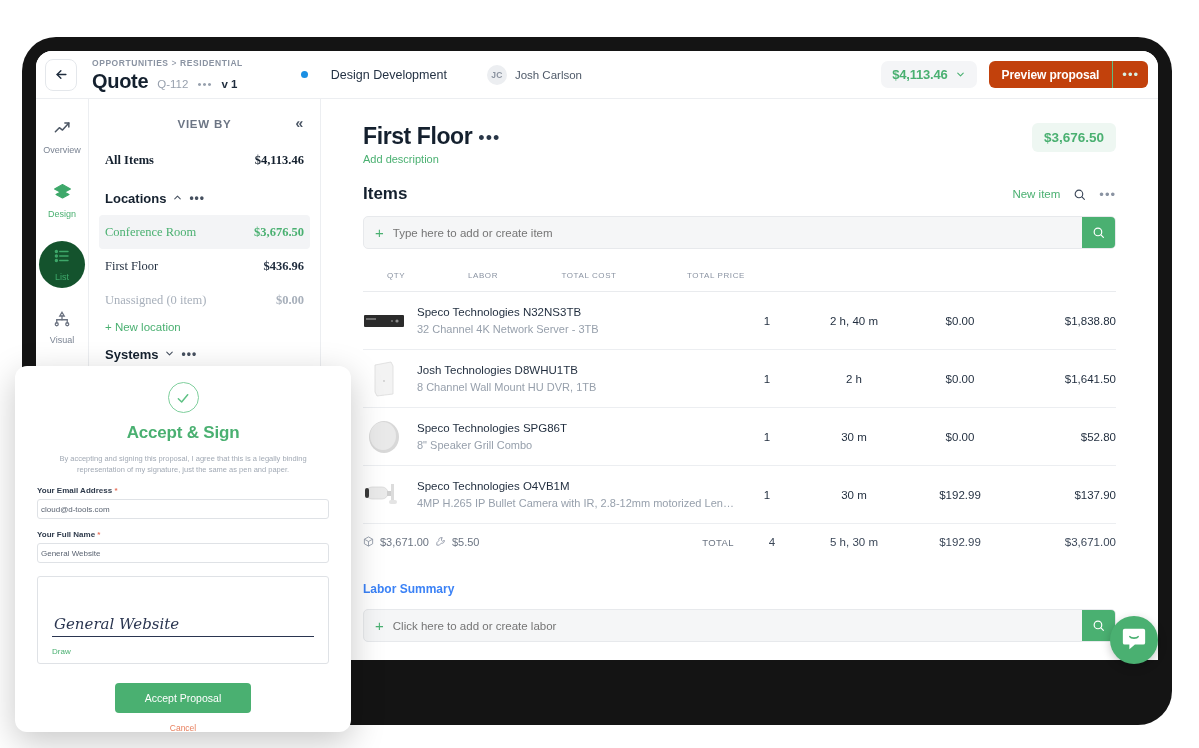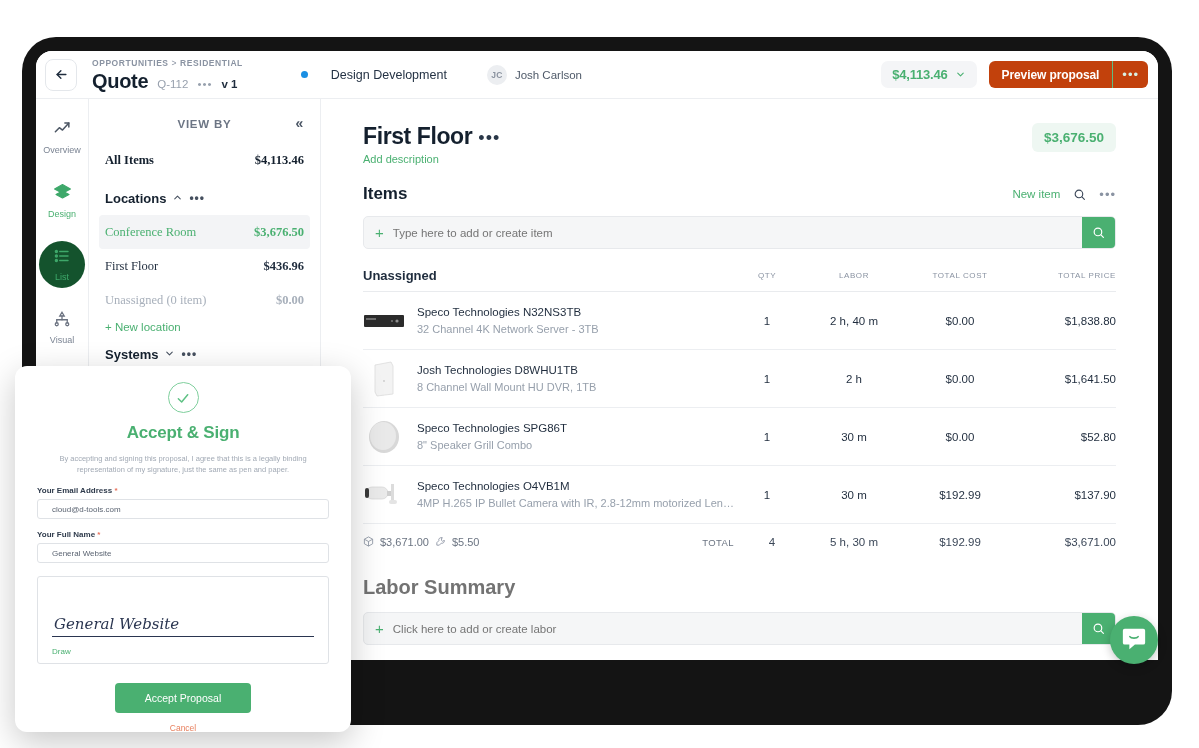--- a/index.html
+++ b/index.html
@@ -189,21 +189,21 @@
   .td { font-size: 11.5px; color:#1f2c3d; text-align:center; }
   .td.price { text-align:right; }
 
   .totals-row { display:flex; align-items:center; height: 36px; }
   .tot-left { flex:1; display:flex; align-items:center; gap: 6px; font-size: 11px; color:#6b7482; }
   .tot-left .mini { color:#8a93a2; }
   .tot-lbl { font-size: 9.5px; color:#6b7482; letter-spacing:.4px; margin-right: 10px; }
   .tot-td { font-size: 11.5px; color:#3b4758; text-align:center; }
   .tot-td.price { text-align:right; }
 
-  .labor-h { font-size: 20px; font-weight:bold; color:#737373; margin-top: 16px; }
+  .labor-h { font-size: 12px; font-weight:bold; color:#3b82f6; margin-top: 22px; }
 
   
   .chat-fab {
     position:absolute; left: 1110px; top: 616px; width: 48px; height: 48px;
     border-radius: 50%; background:#4ab071; display:flex; align-items:center; justify-content:center;
     box-shadow: 0 3px 10px rgba(0,0,0,.22); cursor:pointer;
   }
 
   
   .modal {
@@ -223,21 +223,21 @@
   .modal-legal {
     text-align:center; font-size: 7.5px; color:#a2aab5; line-height: 11px;
     margin-top: 10px; padding: 0 4px;
   }
   .fld-label {
     font-size: 8px; font-weight: bold; color:#2f3b4c; margin-top: 11px; margin-bottom: 4px;
   }
   .fld-label .req { color:#e8705a; }
   .fld {
     height: 20px; border:1px solid #dfe2e6; border-radius: 3px;
-    display:flex; align-items:center; padding: 0 14px;
+    display:flex; align-items:center; padding: 0 3px;
     font-size: 8px; color:#5b6personally;
   }
   .fld { color:#5b6472; }
   .sig-box {
     margin-top: 13px; height: 88px; border:1px solid #dfe2e6; border-radius: 3px;
     position:relative; padding: 0 14px;
   }
   .sig-text {
     position:absolute; left: 16px; bottom: 30px;
     font-family: "DejaVu Serif", serif; font-style: italic;
@@ -435,21 +435,20 @@
         <input class="ph" style="border: none; background: transparent; outline: none; flex: 1 1 0%; font-family: &quot;Liberation Sans&quot;, sans-serif;" placeholder="Type here to add or create item">
         <span class="go">
           <svg width="13" height="13" viewBox="0 0 24 24" fill="none" stroke="#ffffff" stroke-width="2.2" stroke-linecap="round">
               <circle cx="11" cy="11" r="7"></circle>
               <line x1="16.5" y1="16.5" x2="21" y2="21"></line>
             </svg>
         </span>
       </div>
 
       <div class="tbl-head">
-        <span class="grp-name">Unassigned</span>
         <span class="th c-qty">QTY</span>
         <span class="th c-labor">LABOR</span>
         <span class="th c-cost">TOTAL COST</span>
         <span class="th c-price">TOTAL PRICE</span>
       </div>
 
       <div class="item-row">
         <span class="thumb">
           <svg width="40" height="14" viewBox="0 0 40 14">
               <rect x="0" y="1" width="40" height="12" rx="1" fill="#2b2b2b"></rect>

